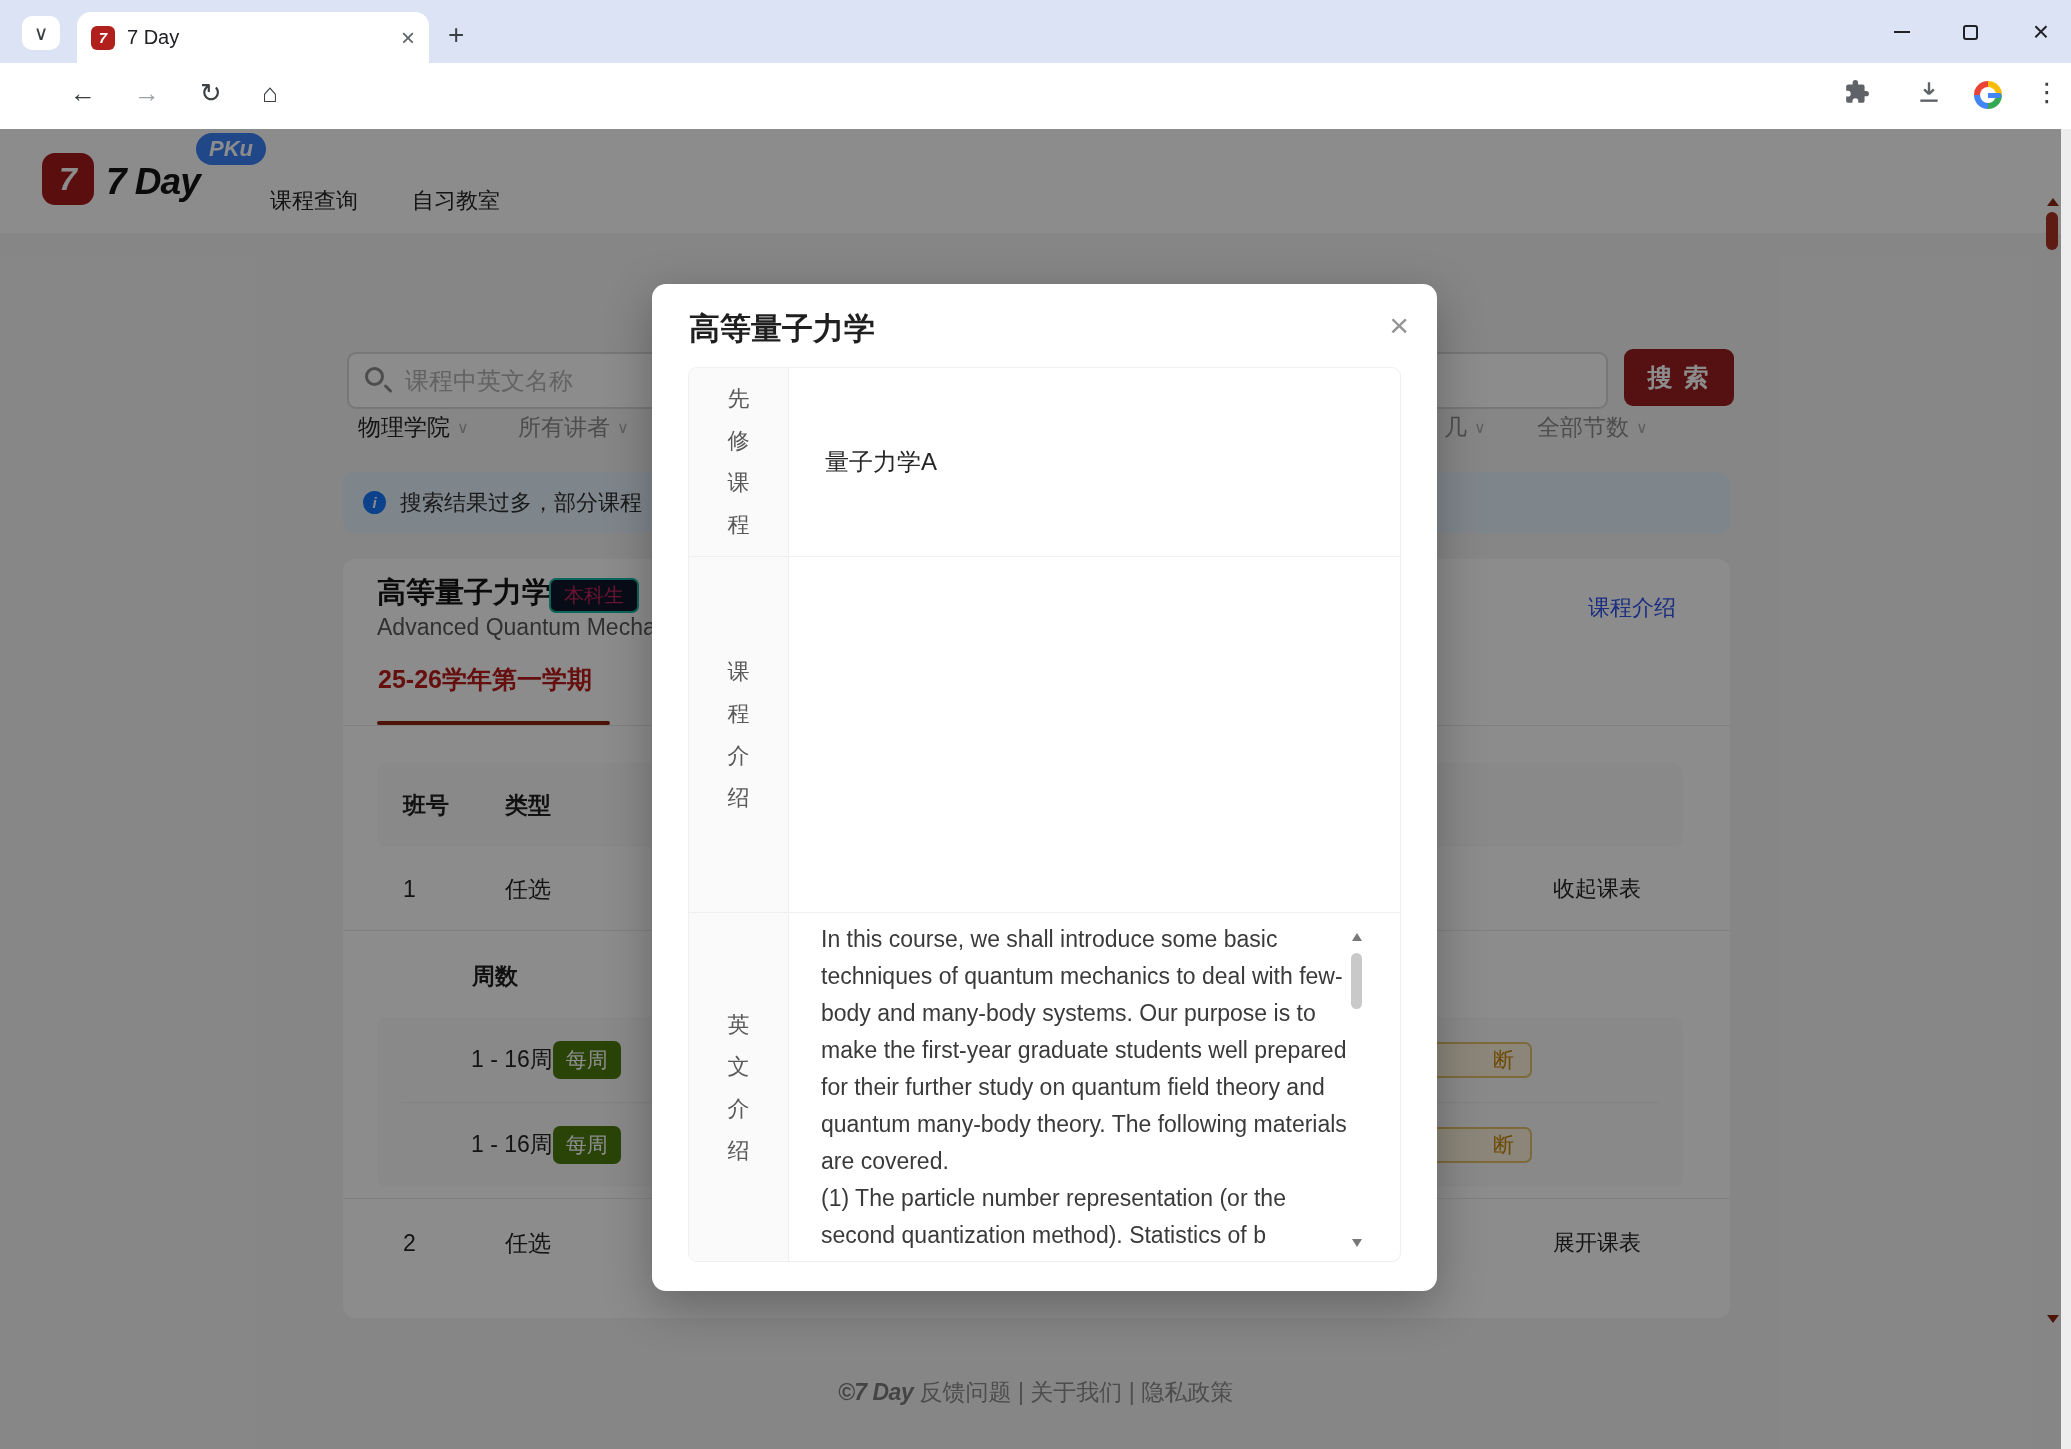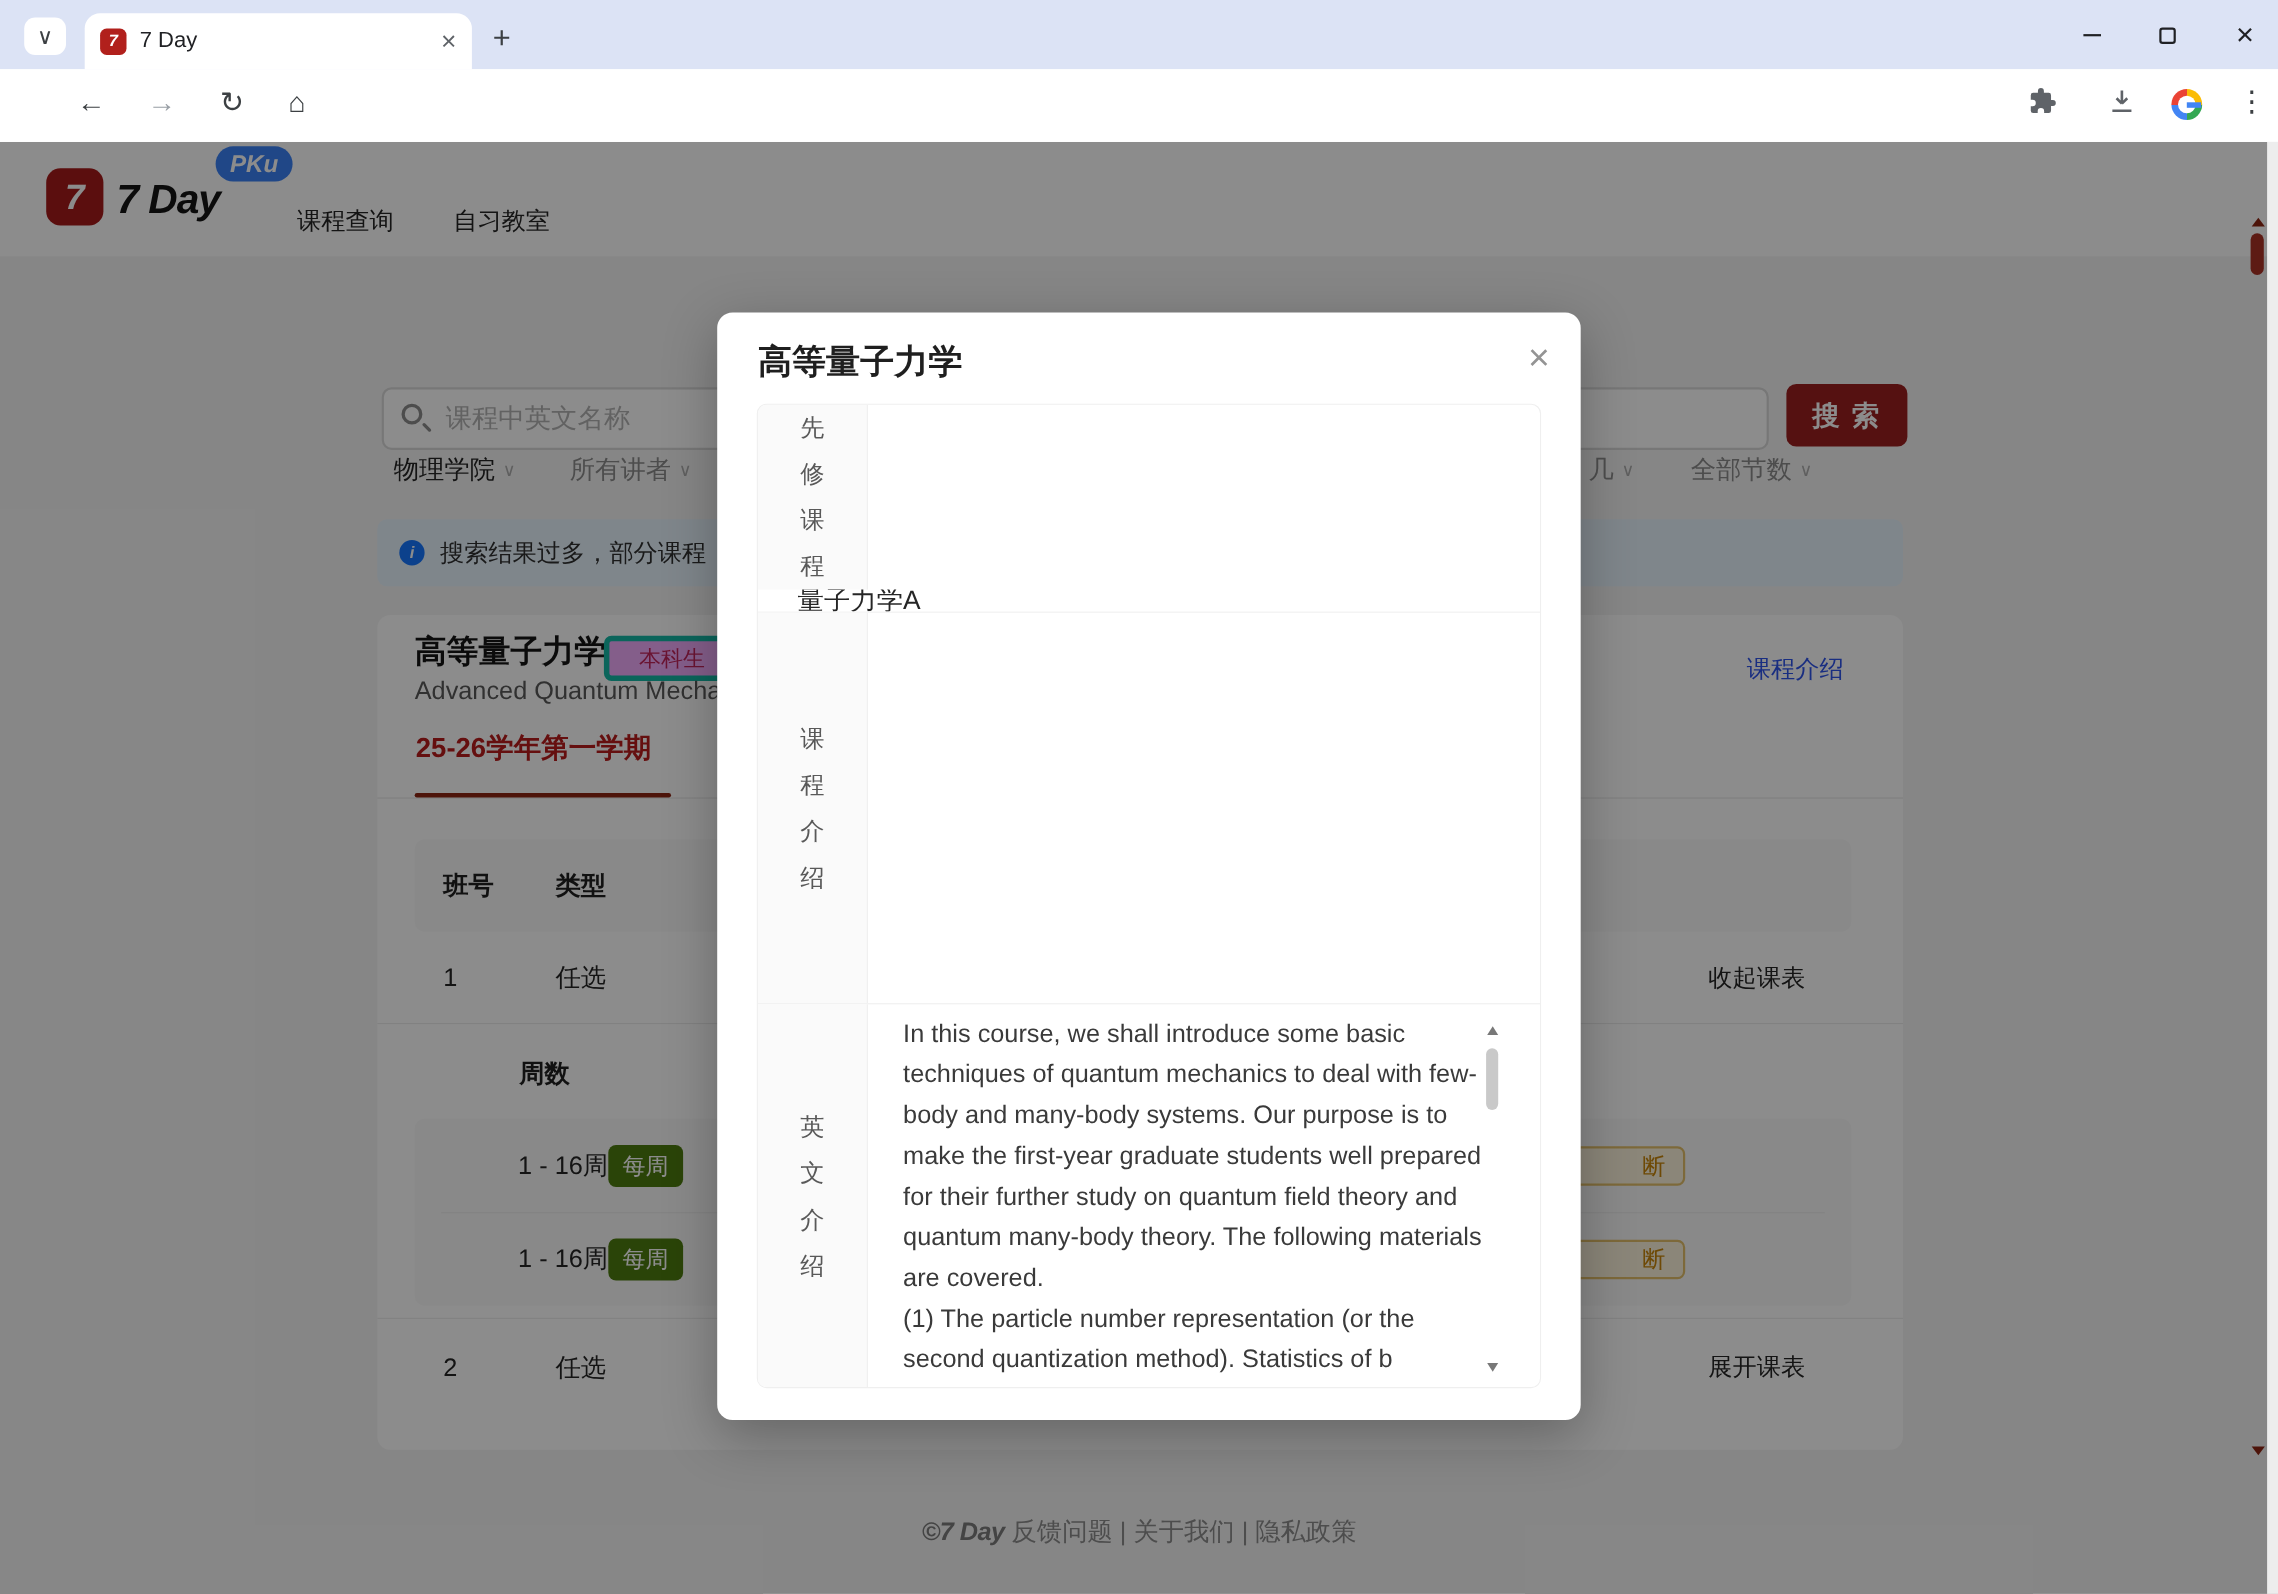--- a/index.html
+++ b/index.html
@@ -59,22 +59,22 @@
   .f-dim{color:#8c8c8c;}
 
   .banner{left:343px;top:343px;width:1387px;height:61px;background:#e7f4fe;border-radius:9px;
     display:flex;align-items:center;padding:0 20px;}
   .info-ic{width:23px;height:23px;border-radius:50%;background:#1677ff;color:#fff;font-size:15px;font-style:italic;
     font-weight:bold;display:flex;align-items:center;justify-content:center;}
   .banner-text{margin-left:14px;font-size:22px;color:#303030;white-space:nowrap;}
 
   .card{left:343px;top:430px;width:1387px;height:759px;background:#fff;border-radius:12px;}
   .course-title{left:377px;top:444px;font-size:29px;font-weight:bold;color:#141414;}
-  .ug-badge{left:549px;top:449px;border:5px solid #14b8a6;background:#f0abfc;color:#c2255c;font-size:20px;
-    padding:2px 27px;border-radius:7px;}
+  .ug-badge{left:549px;top:449px;border:2px solid #14b8a6;background:#0f172a;color:#c2255c;font-size:20px;
+    padding:2px 13px;border-radius:7px;}
   .intro-link{left:1588px;top:464px;font-size:22px;color:#2f54eb;}
   .course-sub{left:377px;top:485px;font-size:23px;color:#595959;}
   .sem-tab{left:378px;top:534px;font-size:25px;font-weight:600;color:#b91c1c;}
   .tab-border{left:343px;top:596px;width:1387px;height:1px;background:#e8e8e8;}
   .sem-underline{left:377px;top:592px;width:233px;height:4px;background:#8d2613;border-radius:2px;}
   .thead{left:377px;top:634px;width:1306px;height:84px;background:#fafafa;border-radius:9px;}
   .th{top:676px;transform:translateY(-50%);font-size:23px;font-weight:bold;color:#1f1f1f;}
   .td{font-size:23px;color:#262626;transform:translateY(-50%);}
   .row-line{left:343px;width:1387px;height:1px;background:#ececec;}
   .weeks-h{left:472px;top:832px;font-size:23px;font-weight:bold;color:#1f1f1f;}
@@ -100,21 +100,21 @@
   .modal{left:652px;top:284px;width:785px;height:1007px;background:#fff;border-radius:14px;z-index:60;
     box-shadow:0 14px 48px rgba(0,0,0,0.28);}
   .modal-title{left:37px;top:24px;font-size:31px;font-weight:bold;color:#1f1f1f;}
   .modal-close{right:28px;top:24px;font-size:34px;color:#949494;line-height:1;}
   .desc-box{left:36px;top:83px;width:713px;height:895px;border:1px solid #efefef;border-radius:9px;overflow:hidden;}
   .desc-row{position:relative;display:flex;border-top:1px solid #efefef;}
   .desc-row:first-child{border-top:none;}
   .label-col{width:100px;background:#fafafa;border-right:1px solid #efefef;display:flex;align-items:center;justify-content:center;flex:none;}
   .vlabel{width:26px;font-size:22px;color:#595959;line-height:42px;word-break:break-all;text-align:center;}
   .desc-content{position:relative;flex:1;overflow:hidden;}
-  .r1{height:188px;flex-direction:column;} .r2{height:356px;} .r3{height:351px;}
+  .r1{height:188px;} .r2{height:356px;} .r3{height:351px;}
   .prereq{position:absolute;left:36px;top:50%;transform:translateY(-50%);font-size:24px;color:#262626;}
   .zh-text{position:absolute;left:32px;top:12px;width:522px;font-size:23px;line-height:38px;color:#262626;text-align:justify;}
   .en-text{position:absolute;left:32px;top:8px;width:538px;font-size:23px;line-height:37px;color:#3a3a3a;white-space:pre-line;}
   .sb{position:absolute;left:562px;width:11px;background:#c9c9c9;border-radius:6px;}
   .sb-zh{top:30px;height:114px;} .sb-en{top:40px;height:56px;}
   .tri-up{position:absolute;left:563px;width:0;height:0;border-left:5px solid transparent;border-right:5px solid transparent;border-bottom:8px solid #787878;}
   .tri-dn{position:absolute;left:563px;width:0;height:0;border-left:5px solid transparent;border-right:5px solid transparent;border-top:8px solid #787878;}
 </style>
 </head>
 <body>

